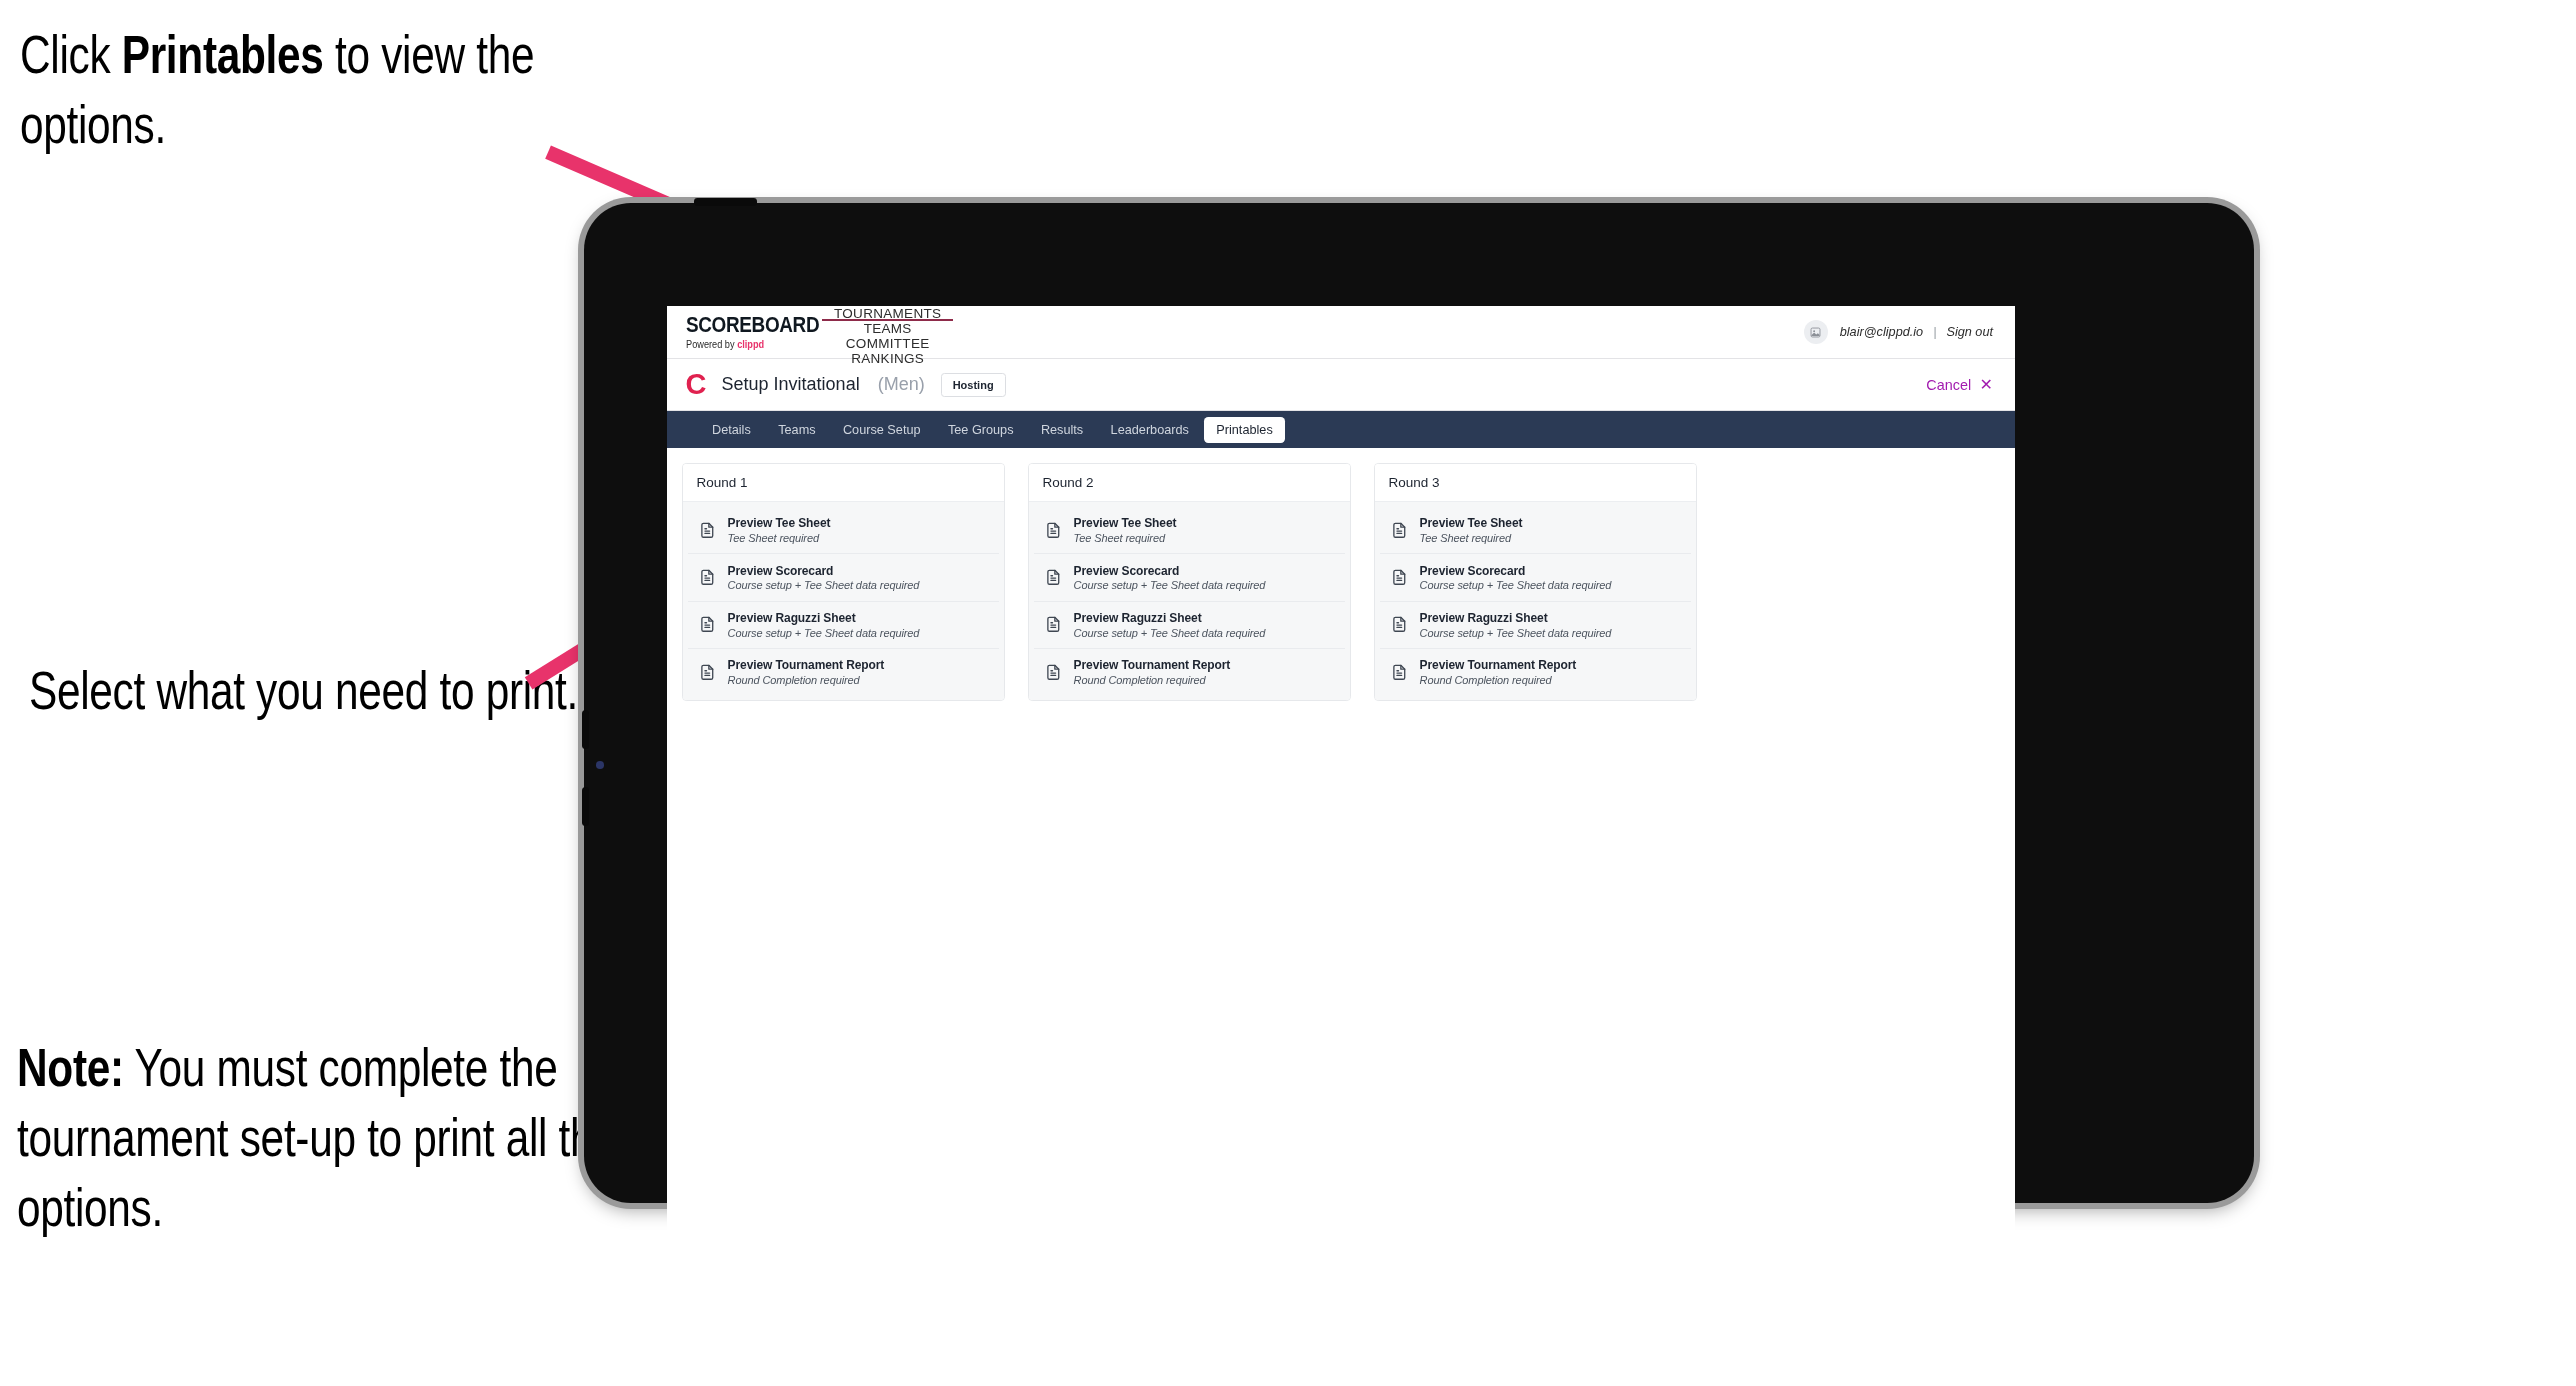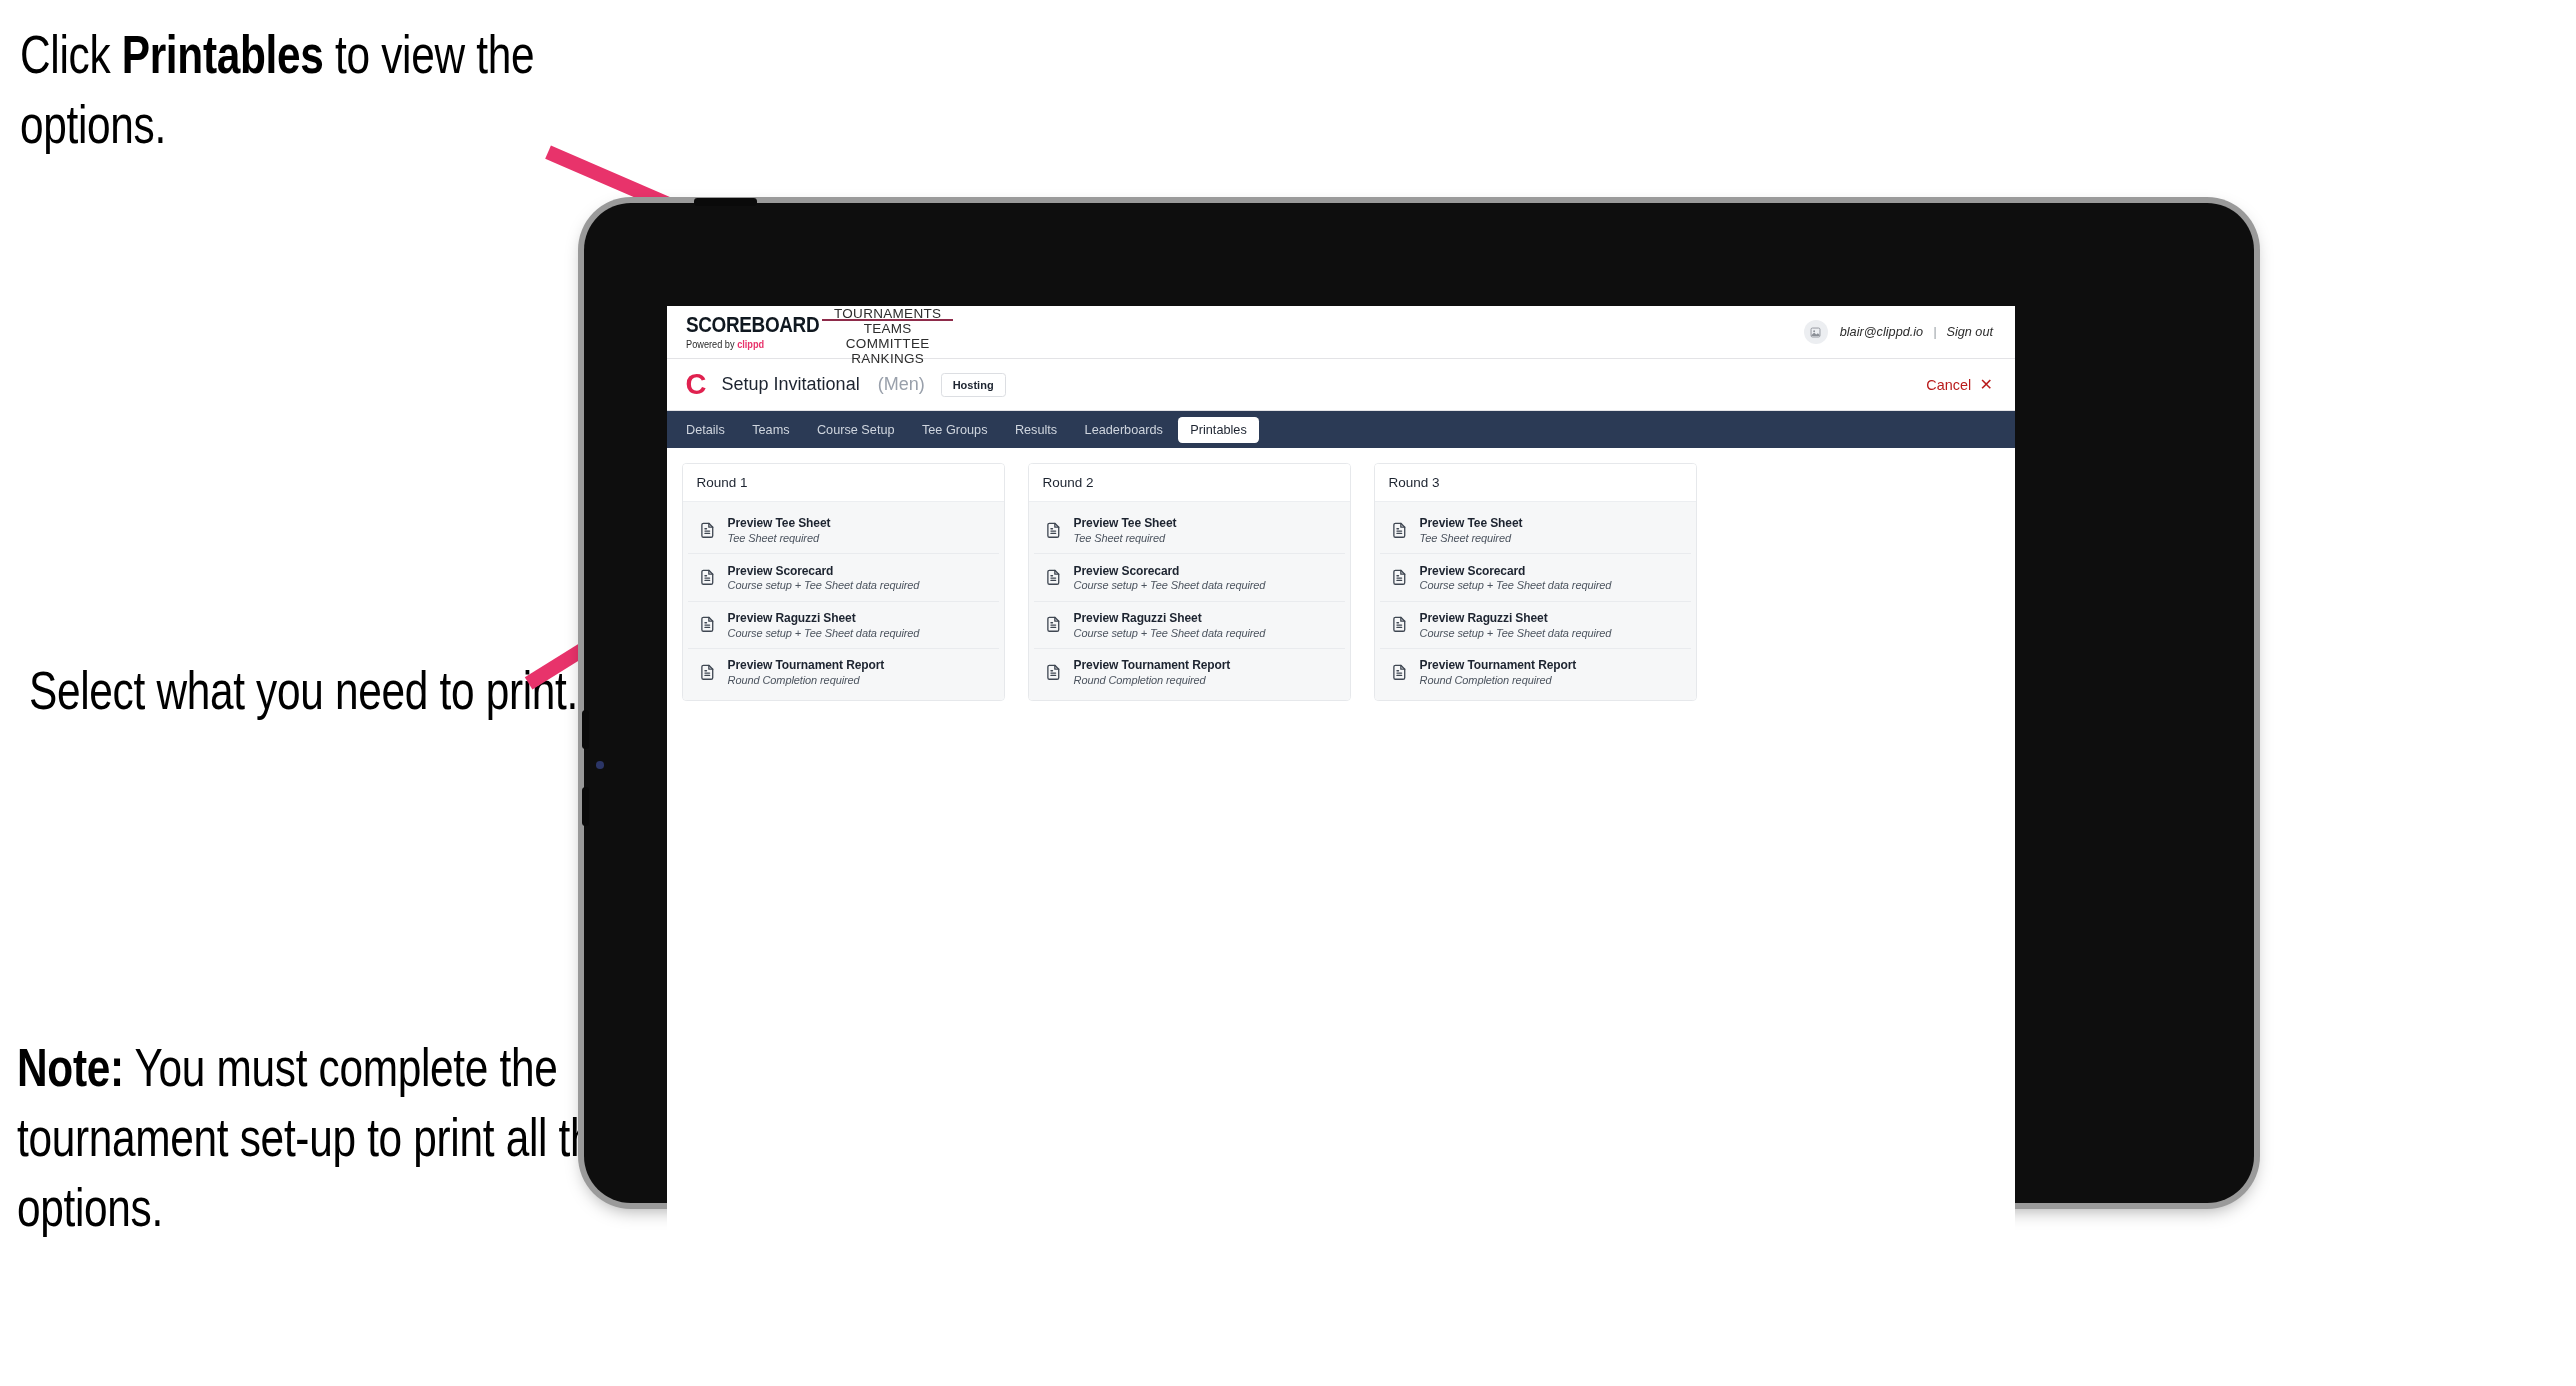--- a/index.html
+++ b/index.html
@@ -107,28 +107,28 @@
     font-weight:700;font-size:29px;color:#E0214F;line-height:1;margin-right:15px;
   }
   #tourney-name{font-size:18px;color:#1d2430;font-weight:400;}
   #tourney-gender{font-size:18px;color:#99a0ab;margin-left:18px;}
   #hosting-badge{
     margin-left:16px;border:0.8px solid #dcdee2;border-radius:3.4px;
     padding:5px 11px;font-size:11px;font-weight:700;color:#1d2430;background:#fff;
   }
   #cancel-btn{
     margin-left:auto;display:flex;gap:8.5px;
-    font-size:14.4px;color:#b91c1c;cursor:pointer;
+    font-size:14.4px;color:#a21caf;cursor:pointer;
   }
   #cancel-x{font-size:16px;line-height:1;}
 
   
   #subnav{
     height:37px;background:#2B3A55;display:flex;align-items:center;
-    padding:0 7px;gap:3.4px;box-sizing:border-box;
+    padding:0 33px;gap:3.4px;box-sizing:border-box;
   }
   .subtab{
     font-size:12.7px;color:#cfd5de;padding:6px 12px;border-radius:4.2px;
     white-space:nowrap;cursor:pointer;
   }
   .subtab.active{background:#ffffff;color:#1d2430;font-weight:400;}
 
   
   #rounds{
     display:flex;gap:23px;padding:15px 15px 0 15px;box-sizing:border-box;

